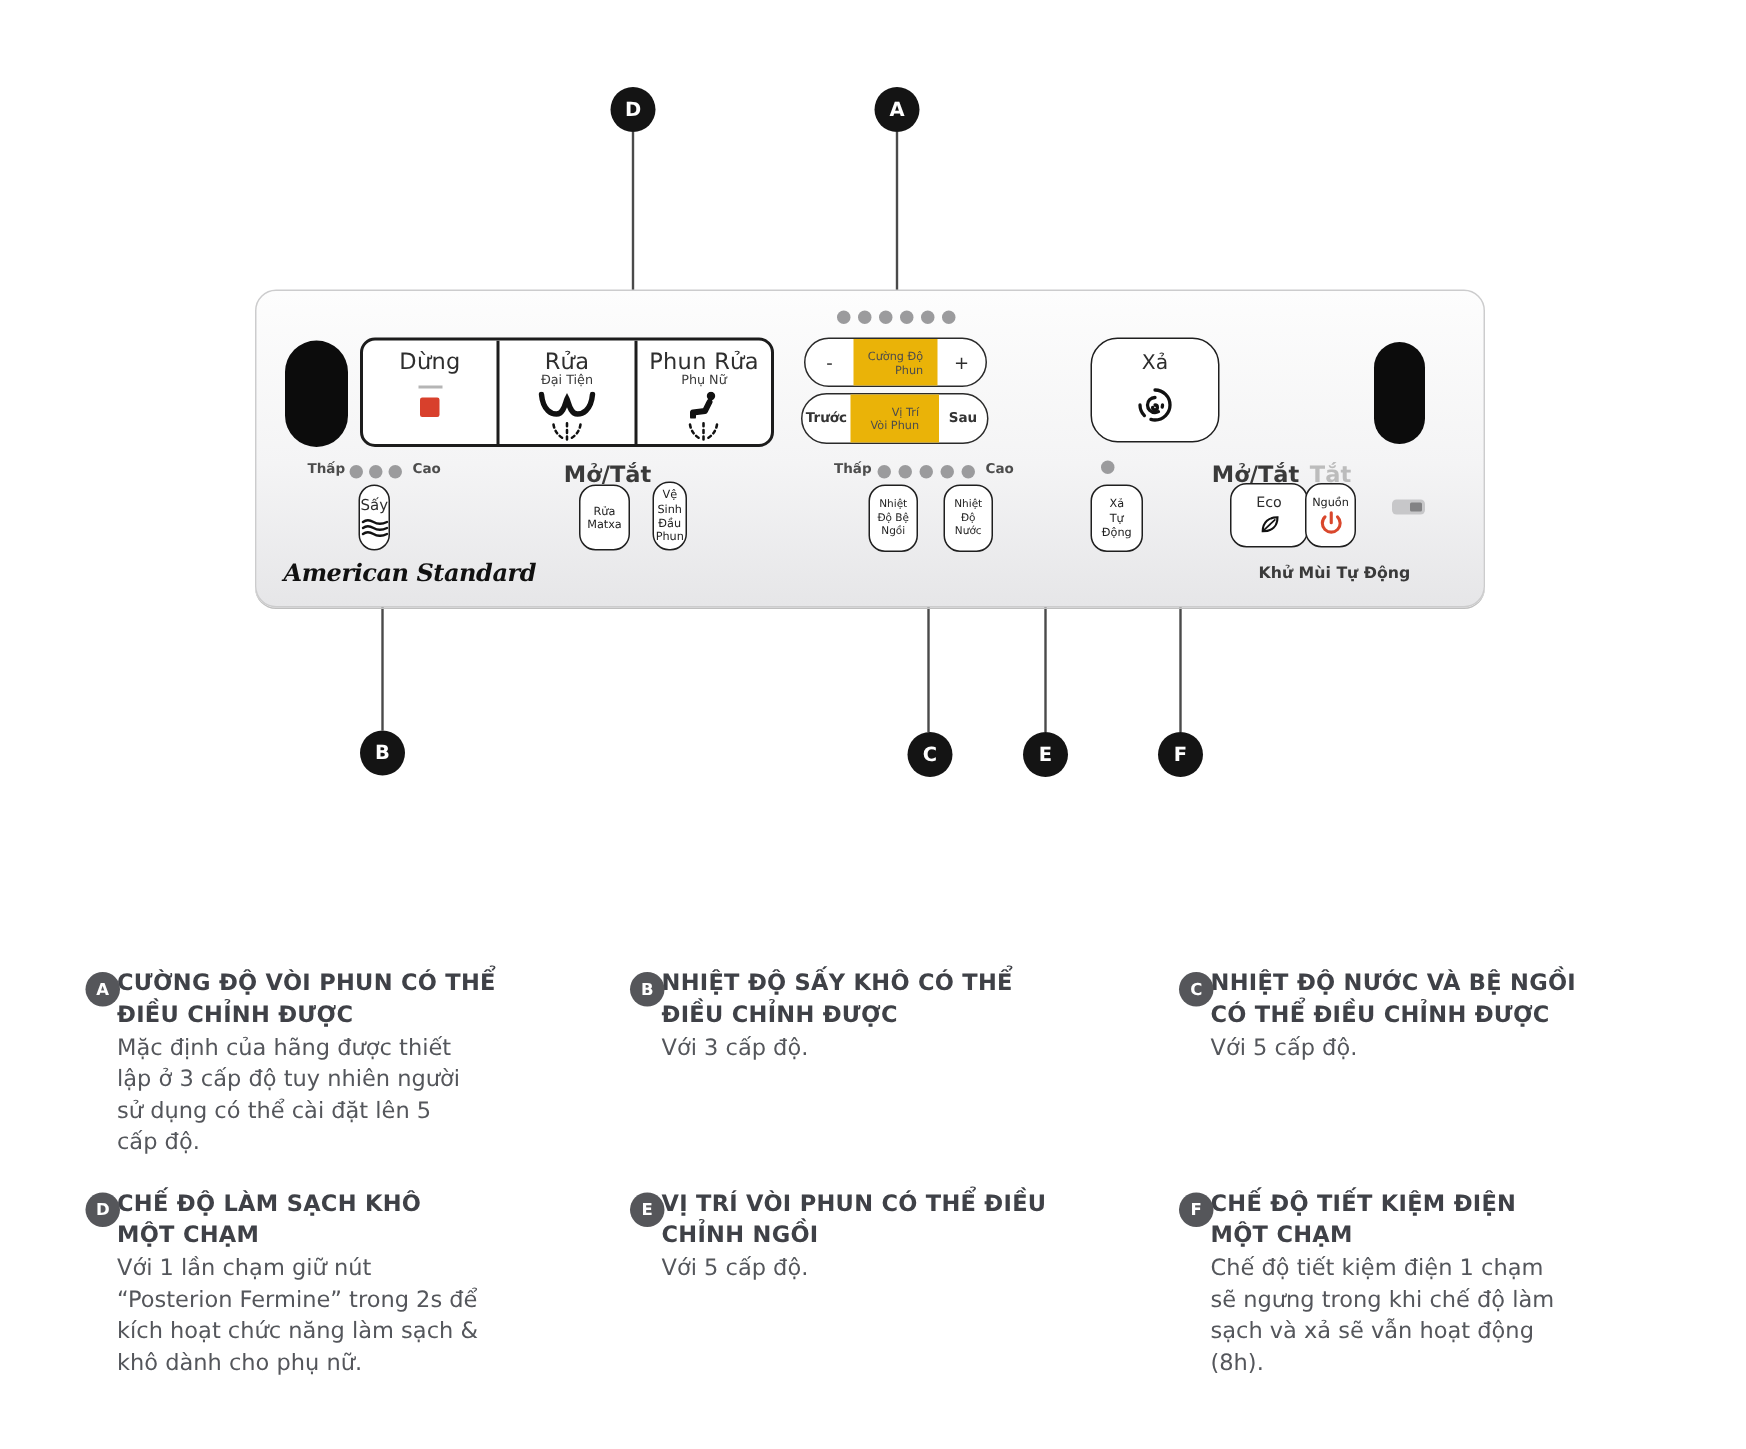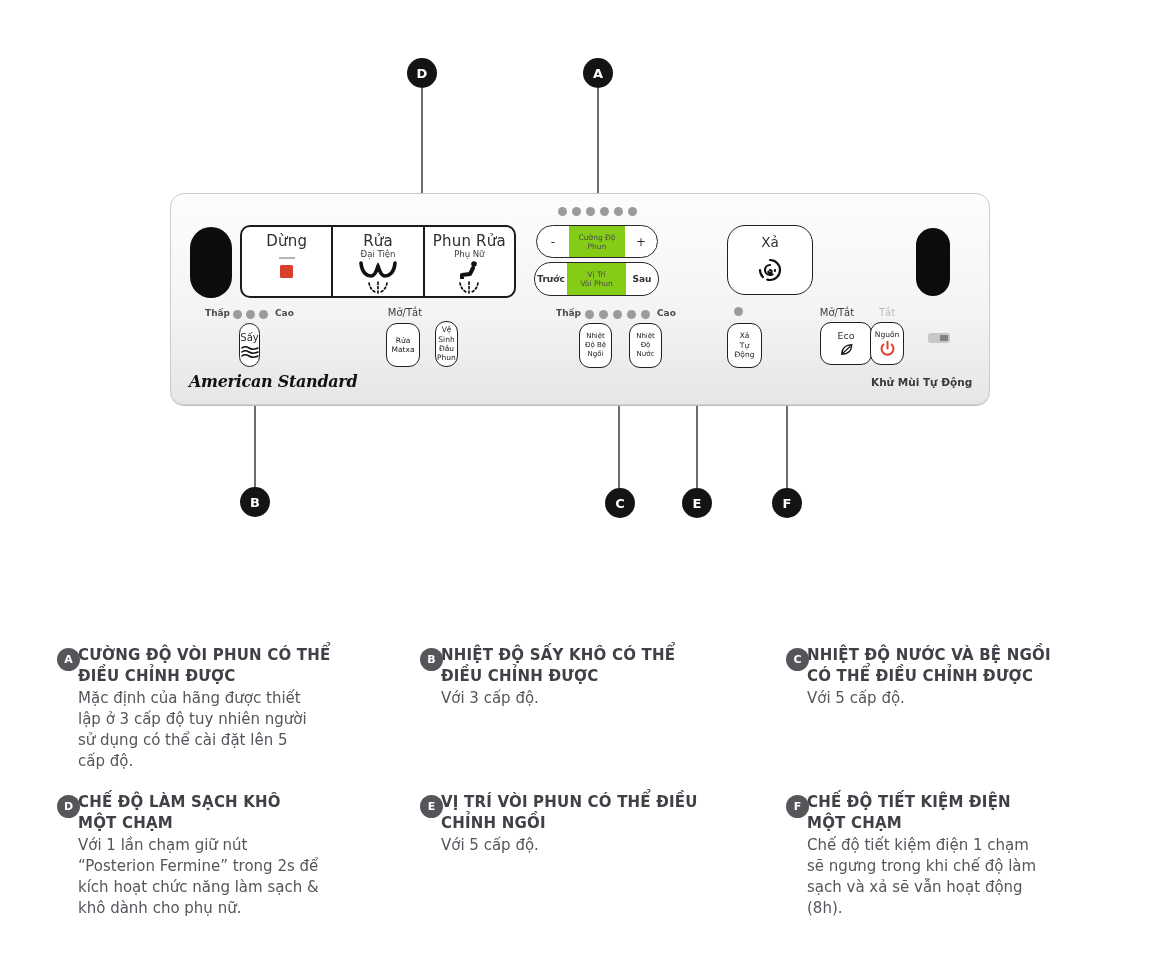--- a/index.html
+++ b/index.html
@@ -23,46 +23,46 @@
   .cell-sub   { font-size:8.5px; color:#3a3a3a; margin-top:-1px; }
   .stop-divider { width:16px; height:2px; background:#b5b5b5; margin:7px 0 6px; }
   .stop-square { width:13px; height:13px; background:#d8402c; border-radius:1.5px; }
 
   .pill { position:absolute; display:flex; align-items:center; background:#fff;
     border:1.6px solid #2a2a2a; border-radius:18px; }
   .pill.intensity { left:365px; top:31px; width:122px; height:33px; }
   .pill.position  { left:363px; top:68px; width:125px; height:34px; }
   .pill .end { width:32px; text-align:center; font-size:12px; color:#2e2e2e; }
   .pill .end.word { font-size:9px; font-weight:bold; color:#333; }
-  .pill .mid { flex:1; text-align:center; font-size:7.5px; line-height:1.2; color:#4c4c4c;
-    background:#84cc16; align-self:stretch; display:flex; align-items:center; justify-content:center; }
+  .pill .mid { flex:1; text-align:right; font-size:7.5px; line-height:1.2; color:#4c4c4c;
+    background:#eab308; align-self:stretch; display:flex; align-items:center; justify-content:center; }
 
   .dot { position:absolute; border-radius:50%; background:#9b9b9d; width:9px; height:9px; }
 
   .scale-label { position:absolute; font-size:9px; color:#4c4c4c; font-weight:bold; }
-  .group-label { position:absolute; font-size:10px; color:#3a3a3a; font-weight:normal; transform:translateX(-50%); }
+  .group-label { position:absolute; font-size:15px; color:#3a3a3a; font-weight:bold; transform:translateX(-50%); }
   .group-label.off { color:#bcbcbc; }
 
   .btn-sm { position:absolute; background:#fff; border:1.7px solid #1f1f1f; border-radius:11px;
     display:flex; flex-direction:column; align-items:center; justify-content:center;
     font-size:7.5px; line-height:1.25; color:#222; text-align:center; }
   .btn-sm .cap { font-size:10px; color:#2e2e2e; }
 
   .flush-btn { position:absolute; left:556px; top:31px; width:86px; height:70px; background:#fff;
     border:1.7px solid #1f1f1f; border-radius:18px; display:flex; flex-direction:column;
     align-items:center; padding-top:8px; }
   .flush-btn .cap { font-size:13.5px; color:#2e2e2e; }
 
   .battery { position:absolute; left:757px; top:139px; width:22px; height:10px;
     background:#c7c7c9; border-radius:3px; }
   .battery .fill { position:absolute; right:2px; top:2px; width:8px; height:6px; background:#828284; border-radius:1px; }
 
   .brand { position:absolute; left:18px; top:178px; font-family:"DejaVu Serif","Liberation Serif",serif;
     font-style:italic; font-weight:bold; font-size:16px; color:#111; letter-spacing:-.3px; }
-  .deodor { position:absolute; left:700px; top:182px; font-size:10.5px; font-weight:bold; color:#3a3a3a; }
+  .deodor { position:absolute; left:668px; top:182px; font-size:10.5px; font-weight:bold; color:#3a3a3a; }
 
   .pre { white-space:pre-line; }
 
   
   .marker { position:absolute; width:30px; height:30px; border-radius:50%; background:#141414;
     color:#fff; font-size:13px; font-weight:bold; display:flex; align-items:center; justify-content:center; }
   .lines { position:absolute; left:0; top:0; width:1164px; height:966px; pointer-events:none; }
 
   
   .desc { position:absolute; width:330px; }

